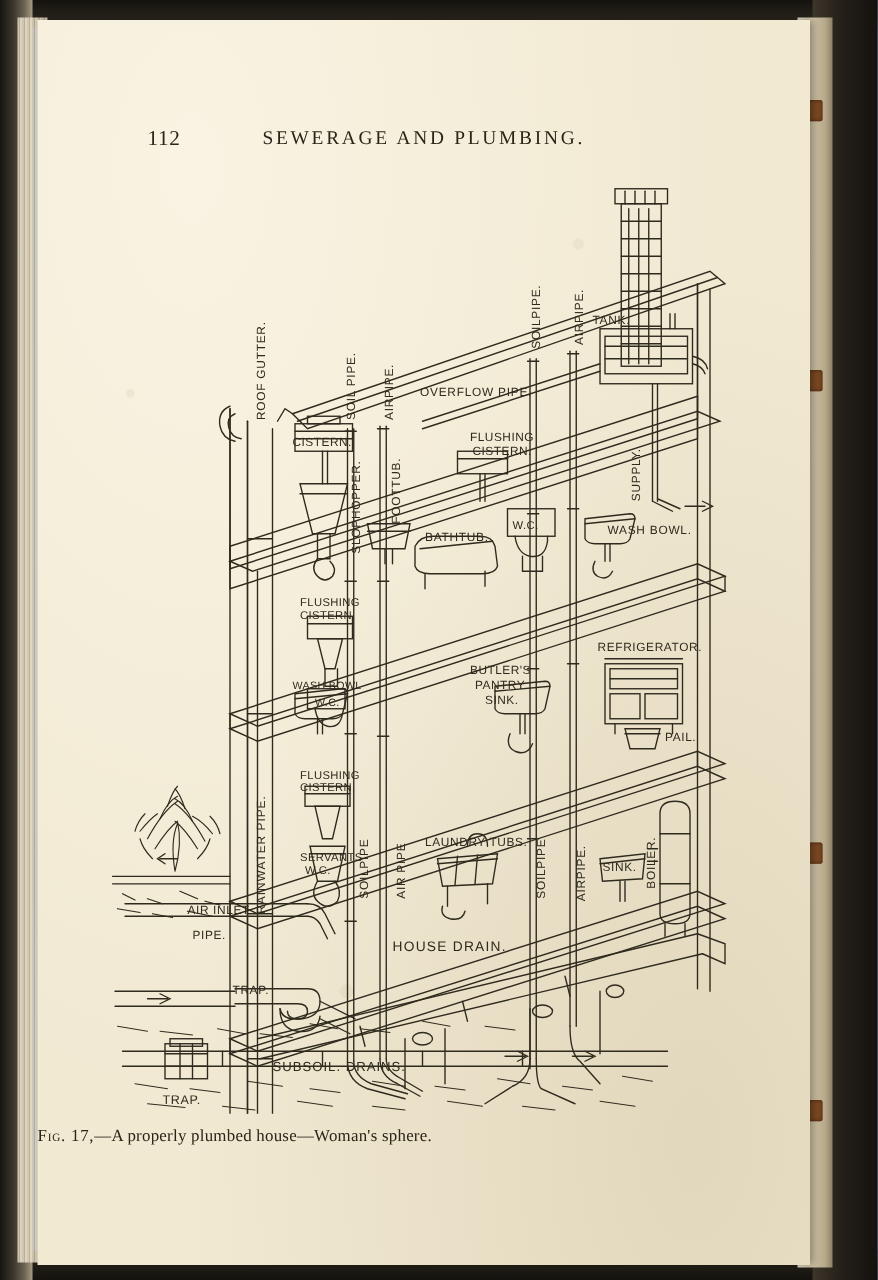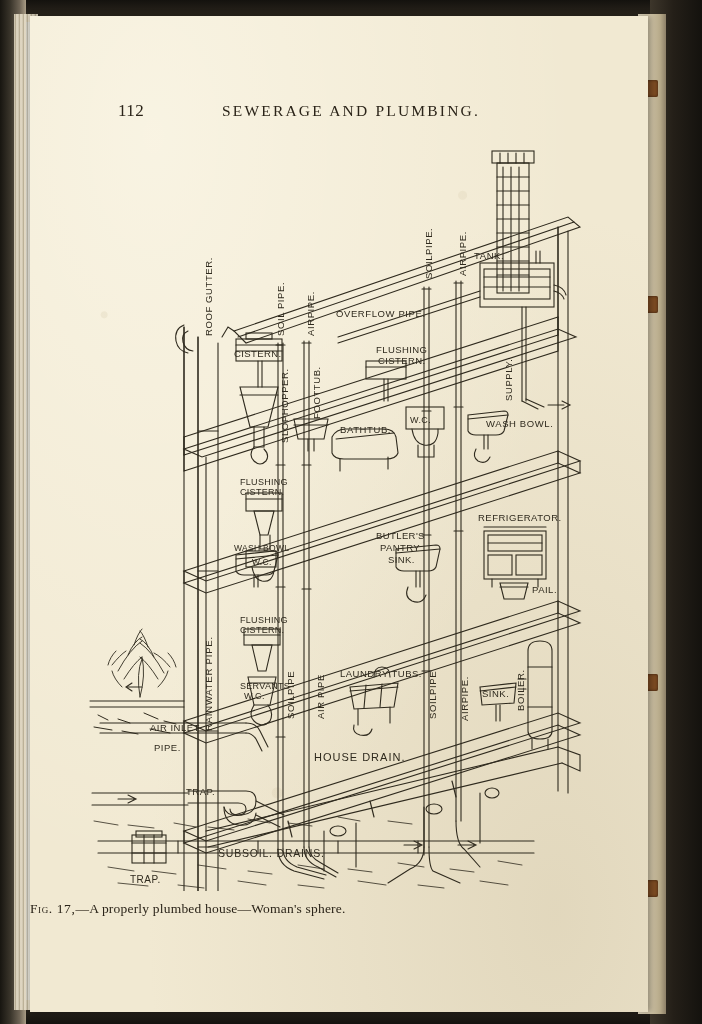--- a/index.html
+++ b/index.html
@@ -103,21 +103,21 @@
   
   .folio {
     position: absolute;
     left: 88px; top: 85px;
     font-size: 17px;
     letter-spacing: .5px;
     color: #2b2419;
   }
   .running-head {
     position: absolute;
-    left: 12px; top: 86px;
+    left: 0; top: 86px;
     width: 618px;
     text-align: center;
     font-size: 15.5px;
     letter-spacing: 2.2px;
     color: #2b2419;
   }
 
   
   #figure {
     position: absolute;

